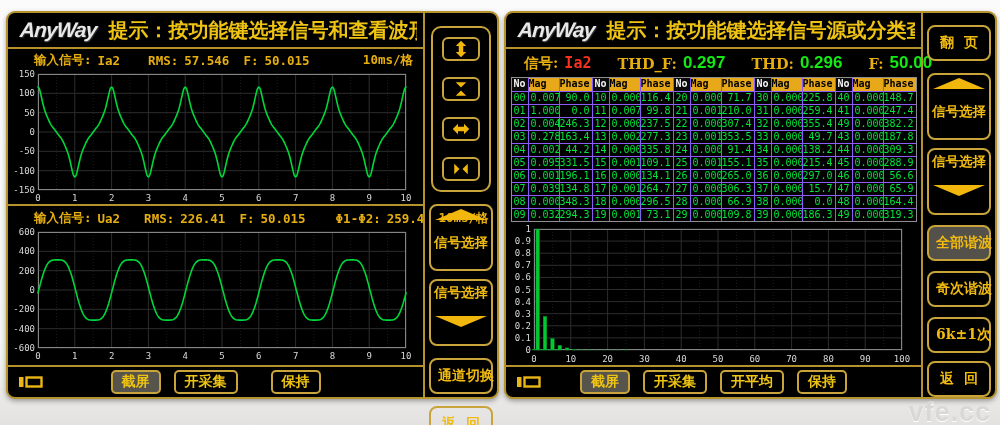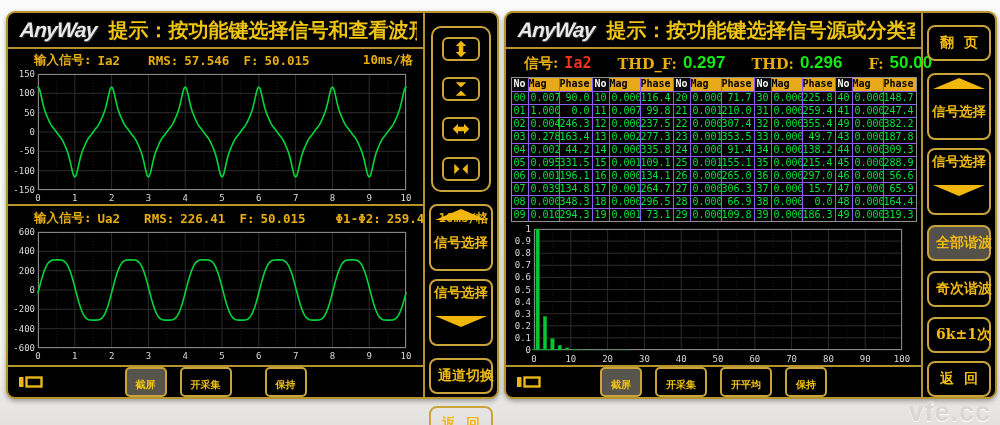--- a/index.html
+++ b/index.html
@@ -39,21 +39,21 @@
   .wave{display:block;margin-left:4px;flex:none;}
   .hdiv{border-top:2px solid #b5922c;margin:1px 0;flex:none;}
   .bbar{
     margin-top:auto;border-top:2px solid #b5922c;height:30px;flex:none;
     display:flex;align-items:center;padding:0 12px;position:relative;
   }
   .bbtns{margin:0 auto;display:flex;gap:13px;align-items:center;}
   button{background:none;font:inherit;cursor:pointer;}
   .bbtn{
     border:2px solid #c9a43a;border-radius:5px;color:#eec312;
-    font-weight:bold;font-size:10px;padding:7px 9px 2px;line-height:17px;
+    font-weight:bold;font-size:14px;padding:1px 9px 2px;line-height:17px;
     font-family:"DejaVu Serif",serif;white-space:nowrap;
   }
   .bbtn.sel{background:#56544b;}
   .gapL{margin-left:20px;}
   .batt{position:absolute;left:10px;top:8px;}
   
   .btncol{
     width:72px;flex:none;border-left:2px solid #b5922c;
     display:flex;flex-direction:column;align-items:center;
   }
@@ -462,21 +462,21 @@
           <div class="hno">28</div>
           <div class="hmag">0.000</div>
           <div class="hph">66.9</div>
           <div class="hno">38</div>
           <div class="hmag">0.000</div>
           <div class="hph">0.0</div>
           <div class="hno">48</div>
           <div class="hmag">0.000</div>
           <div class="hph">164.4</div>
           <div class="hno">09</div>
-          <div class="hmag">0.010</div>
+          <div class="hmag">0.032</div>
           <div class="hph">294.3</div>
           <div class="hno">19</div>
           <div class="hmag">0.001</div>
           <div class="hph">73.1</div>
           <div class="hno">29</div>
           <div class="hmag">0.000</div>
           <div class="hph">109.8</div>
           <div class="hno">39</div>
           <div class="hmag">0.000</div>
           <div class="hph">186.3</div>

